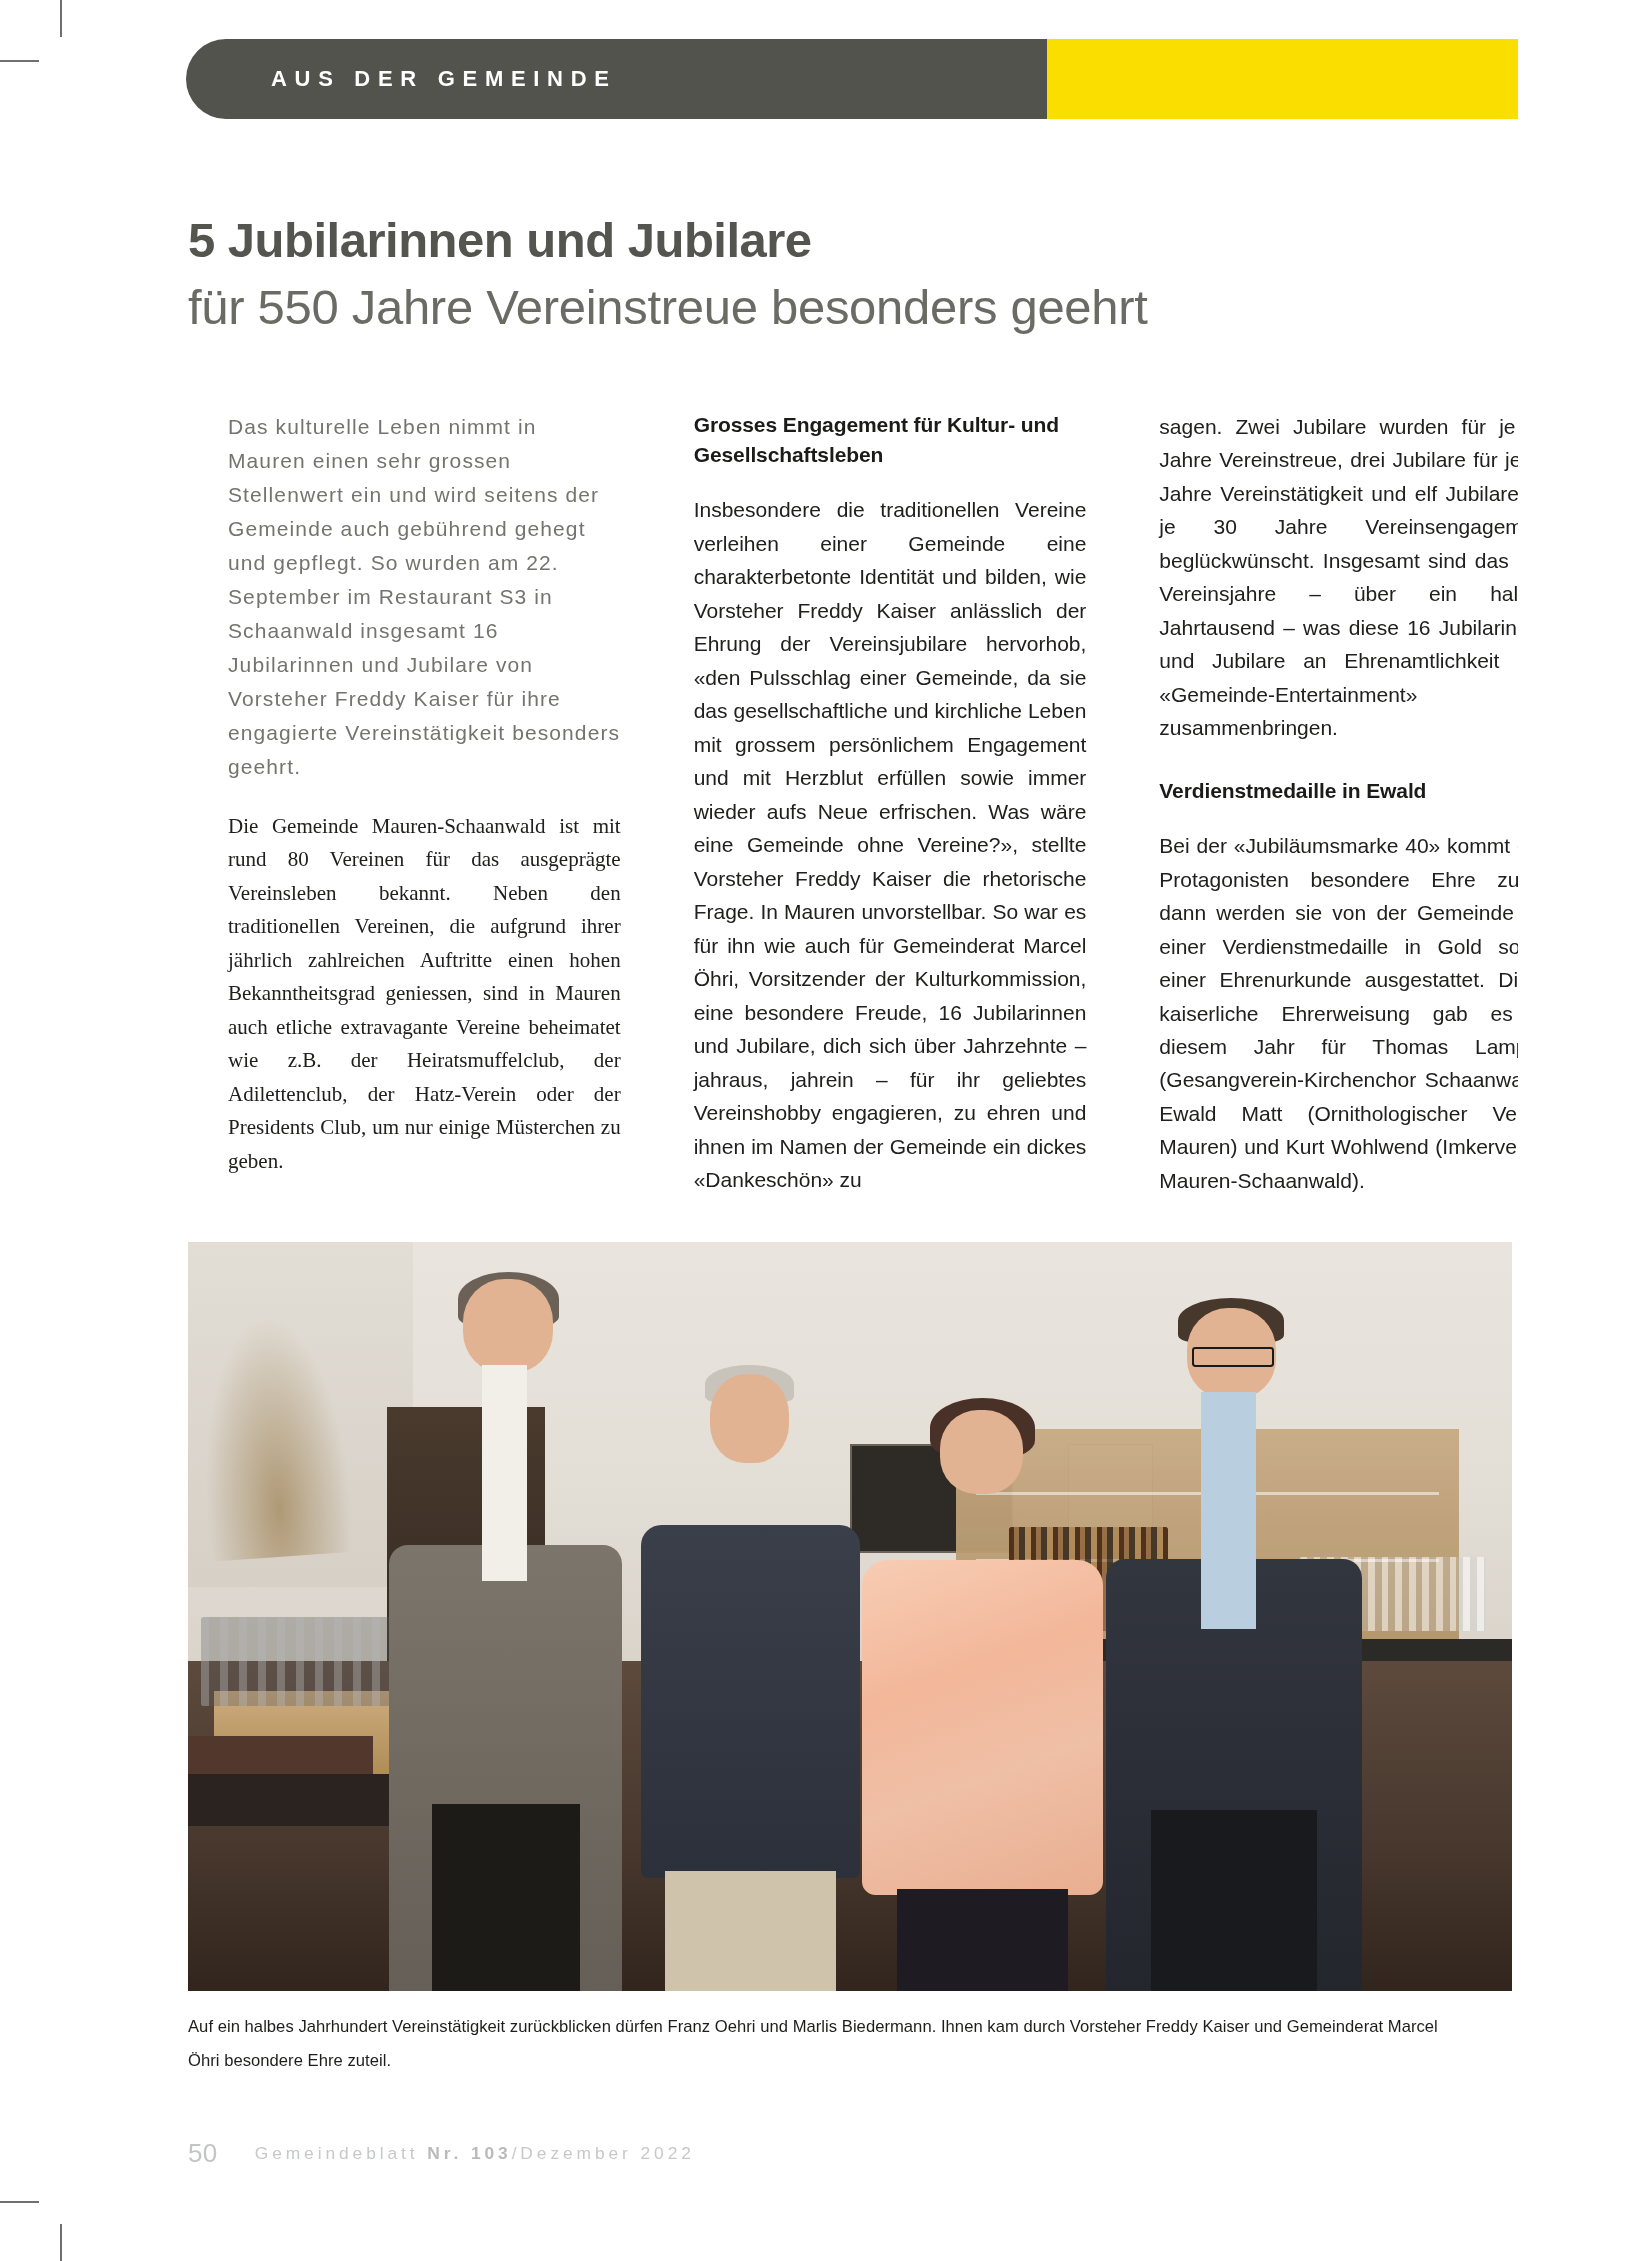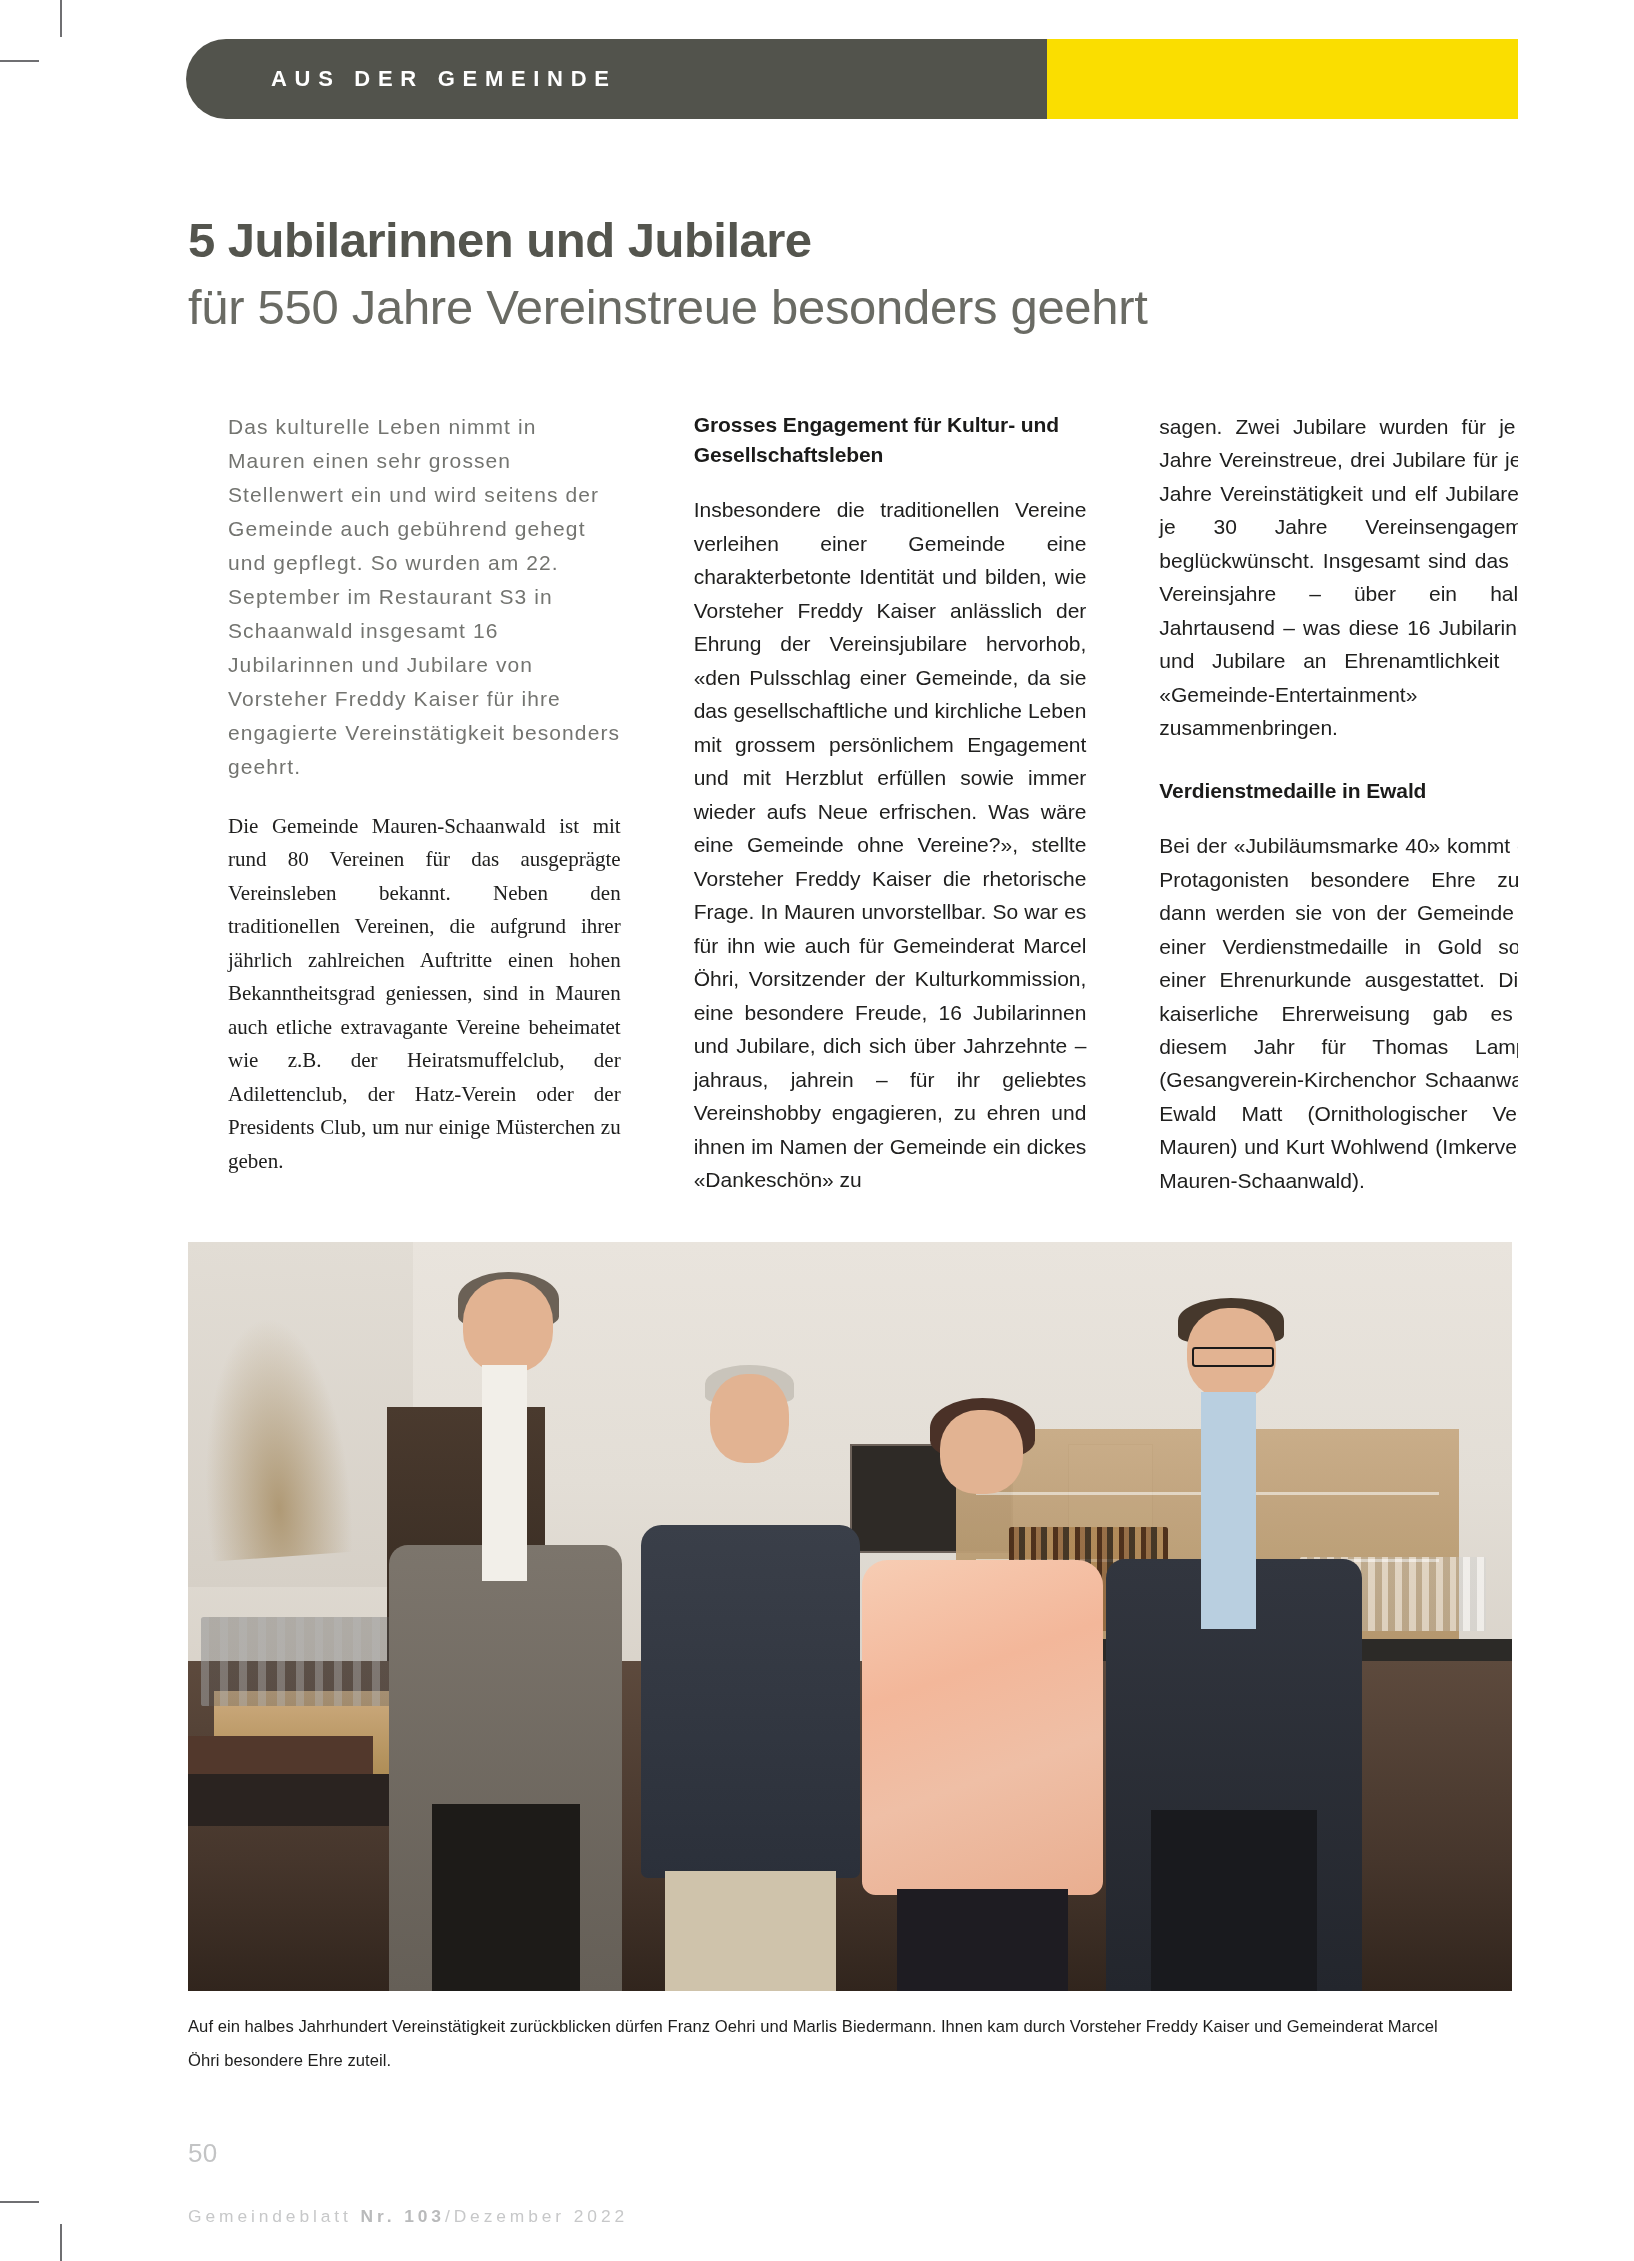--- a/index.html
+++ b/index.html
@@ -289,24 +289,23 @@
     font-weight: 400;
     letter-spacing: 0.04px;
   }
 
   
   .footer {
     position: absolute;
     left: 188px;
     top: 2138px;
     display: flex;
-    align-items: flex-start;
+    align-items: center;
     gap: 37px;
     color: #c2c3c4;
-    flex-direction: column;
   }
   .folio {
     font-size: 26px;
     font-weight: 400;
     color: #c3c4c5;
     letter-spacing: 0.4px;
   }
   .footer-text {
     font-size: 17.4px;
     letter-spacing: 3.9px;

